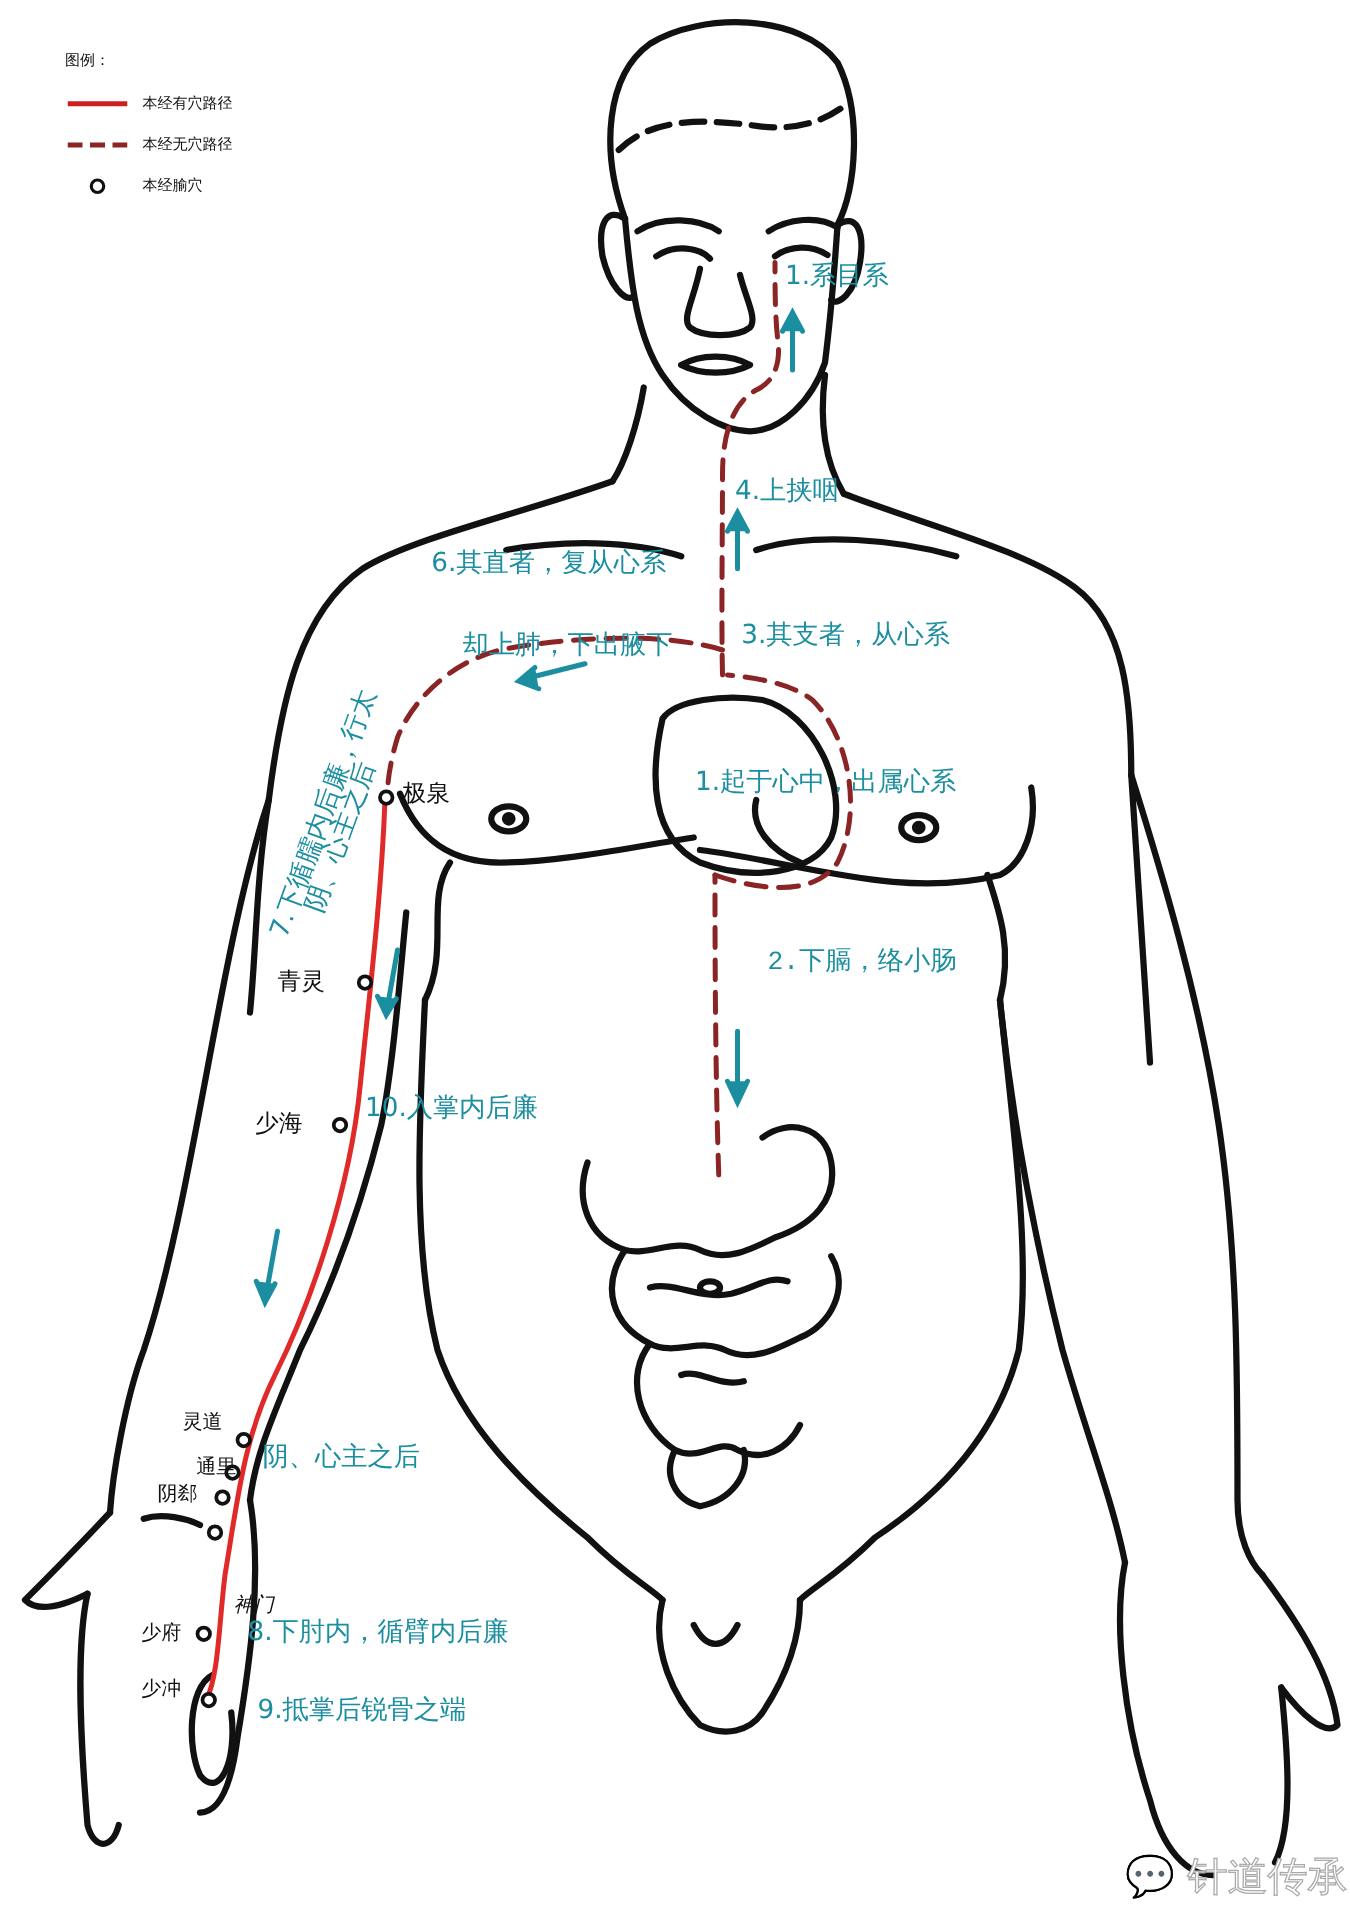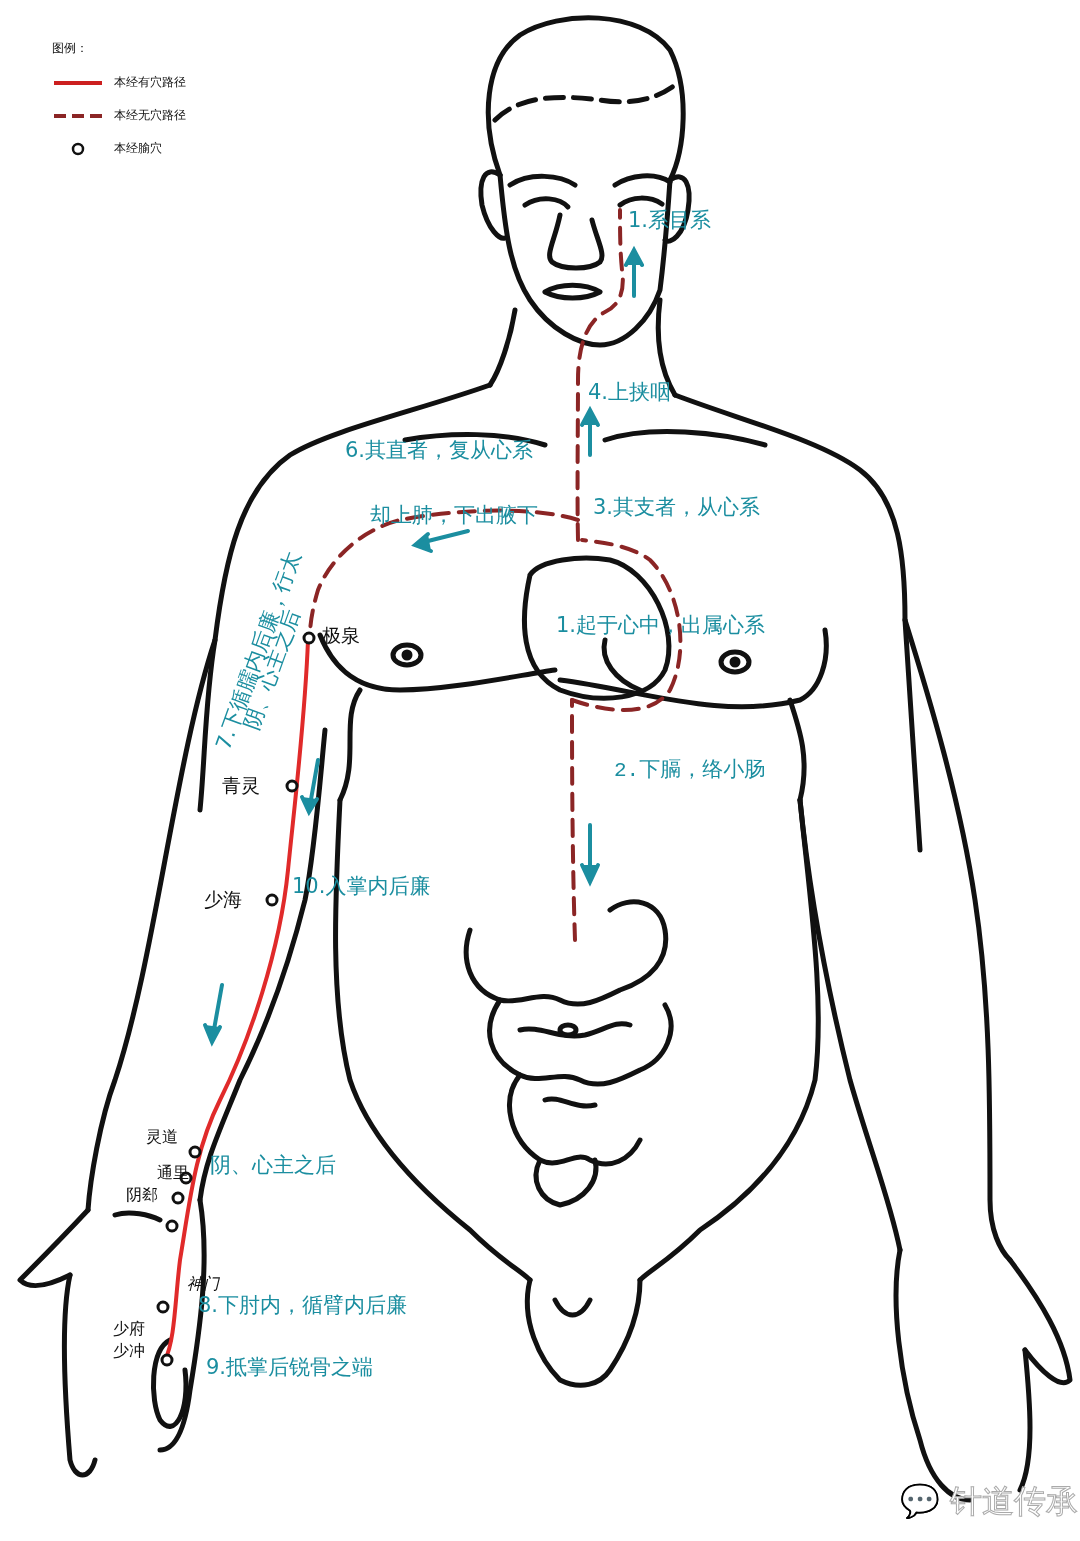--- a/index.html
+++ b/index.html
@@ -170,19 +170,19 @@
 <div class="vert" style="left:212px;top:745px;transform:rotate(-70deg);">7.下循臑内后廉，行太</div>
 <div class="vert" style="left:240px;top:725px;transform:rotate(-70deg);">阴、心主之后</div>
 
 <div class="pt" style="left:322px;top:626px;">极泉</div>
 <div class="pt" style="left:222px;top:776px;">青灵</div>
 <div class="pt" style="left:204px;top:890px;">少海</div>
 <div class="pt sm" style="left:146px;top:1129px;">灵道</div>
 <div class="pt sm" style="left:135px;top:1165px;margin-left:22px;">通里</div>
 <div class="pt sm" style="left:126px;top:1187px;">阴郄</div>
 <div class="pt sm" style="left:187px;top:1276px;font-style:italic;">神门</div>
-<div class="pt sm" style="left:113px;top:1298px;margin-top:23px;">少府</div>
+<div class="pt sm" style="left:113px;top:1298px;">少府</div>
 <div class="pt sm" style="left:113px;top:1343px;">少冲</div>
 
 <div class="wm">
   <span>💬</span>
   <span>针道传承</span>
 </div>
 
 </body></html>

